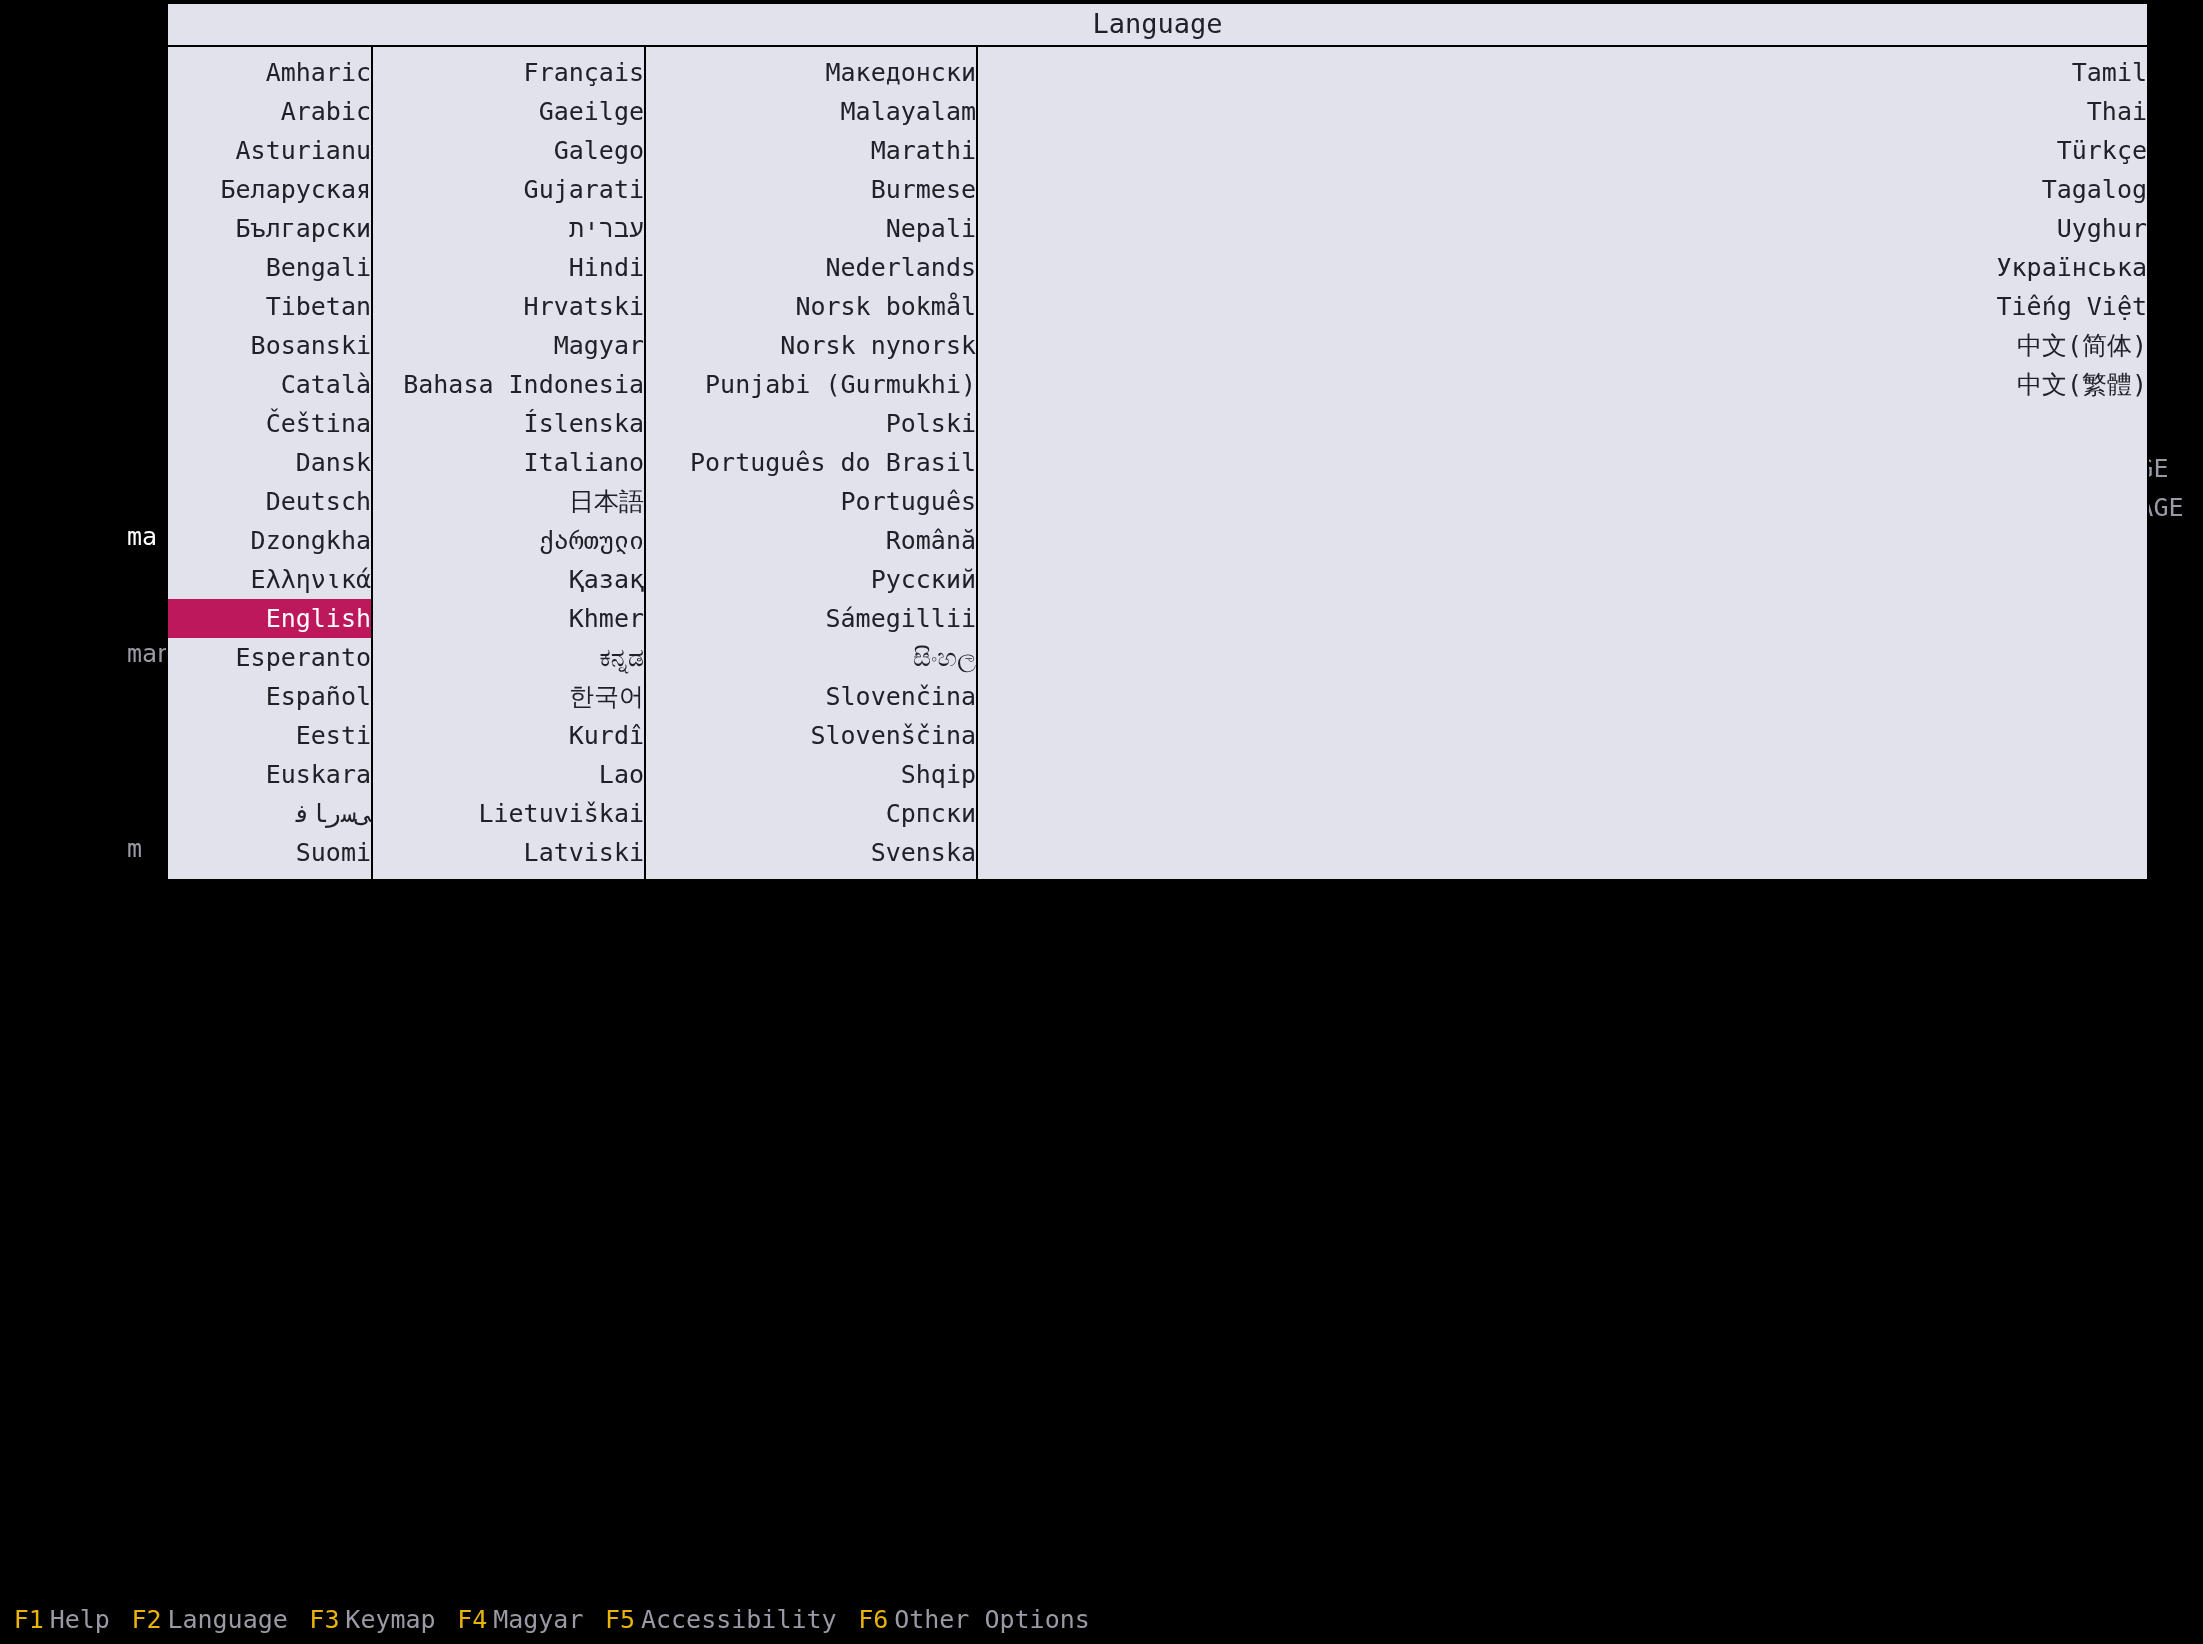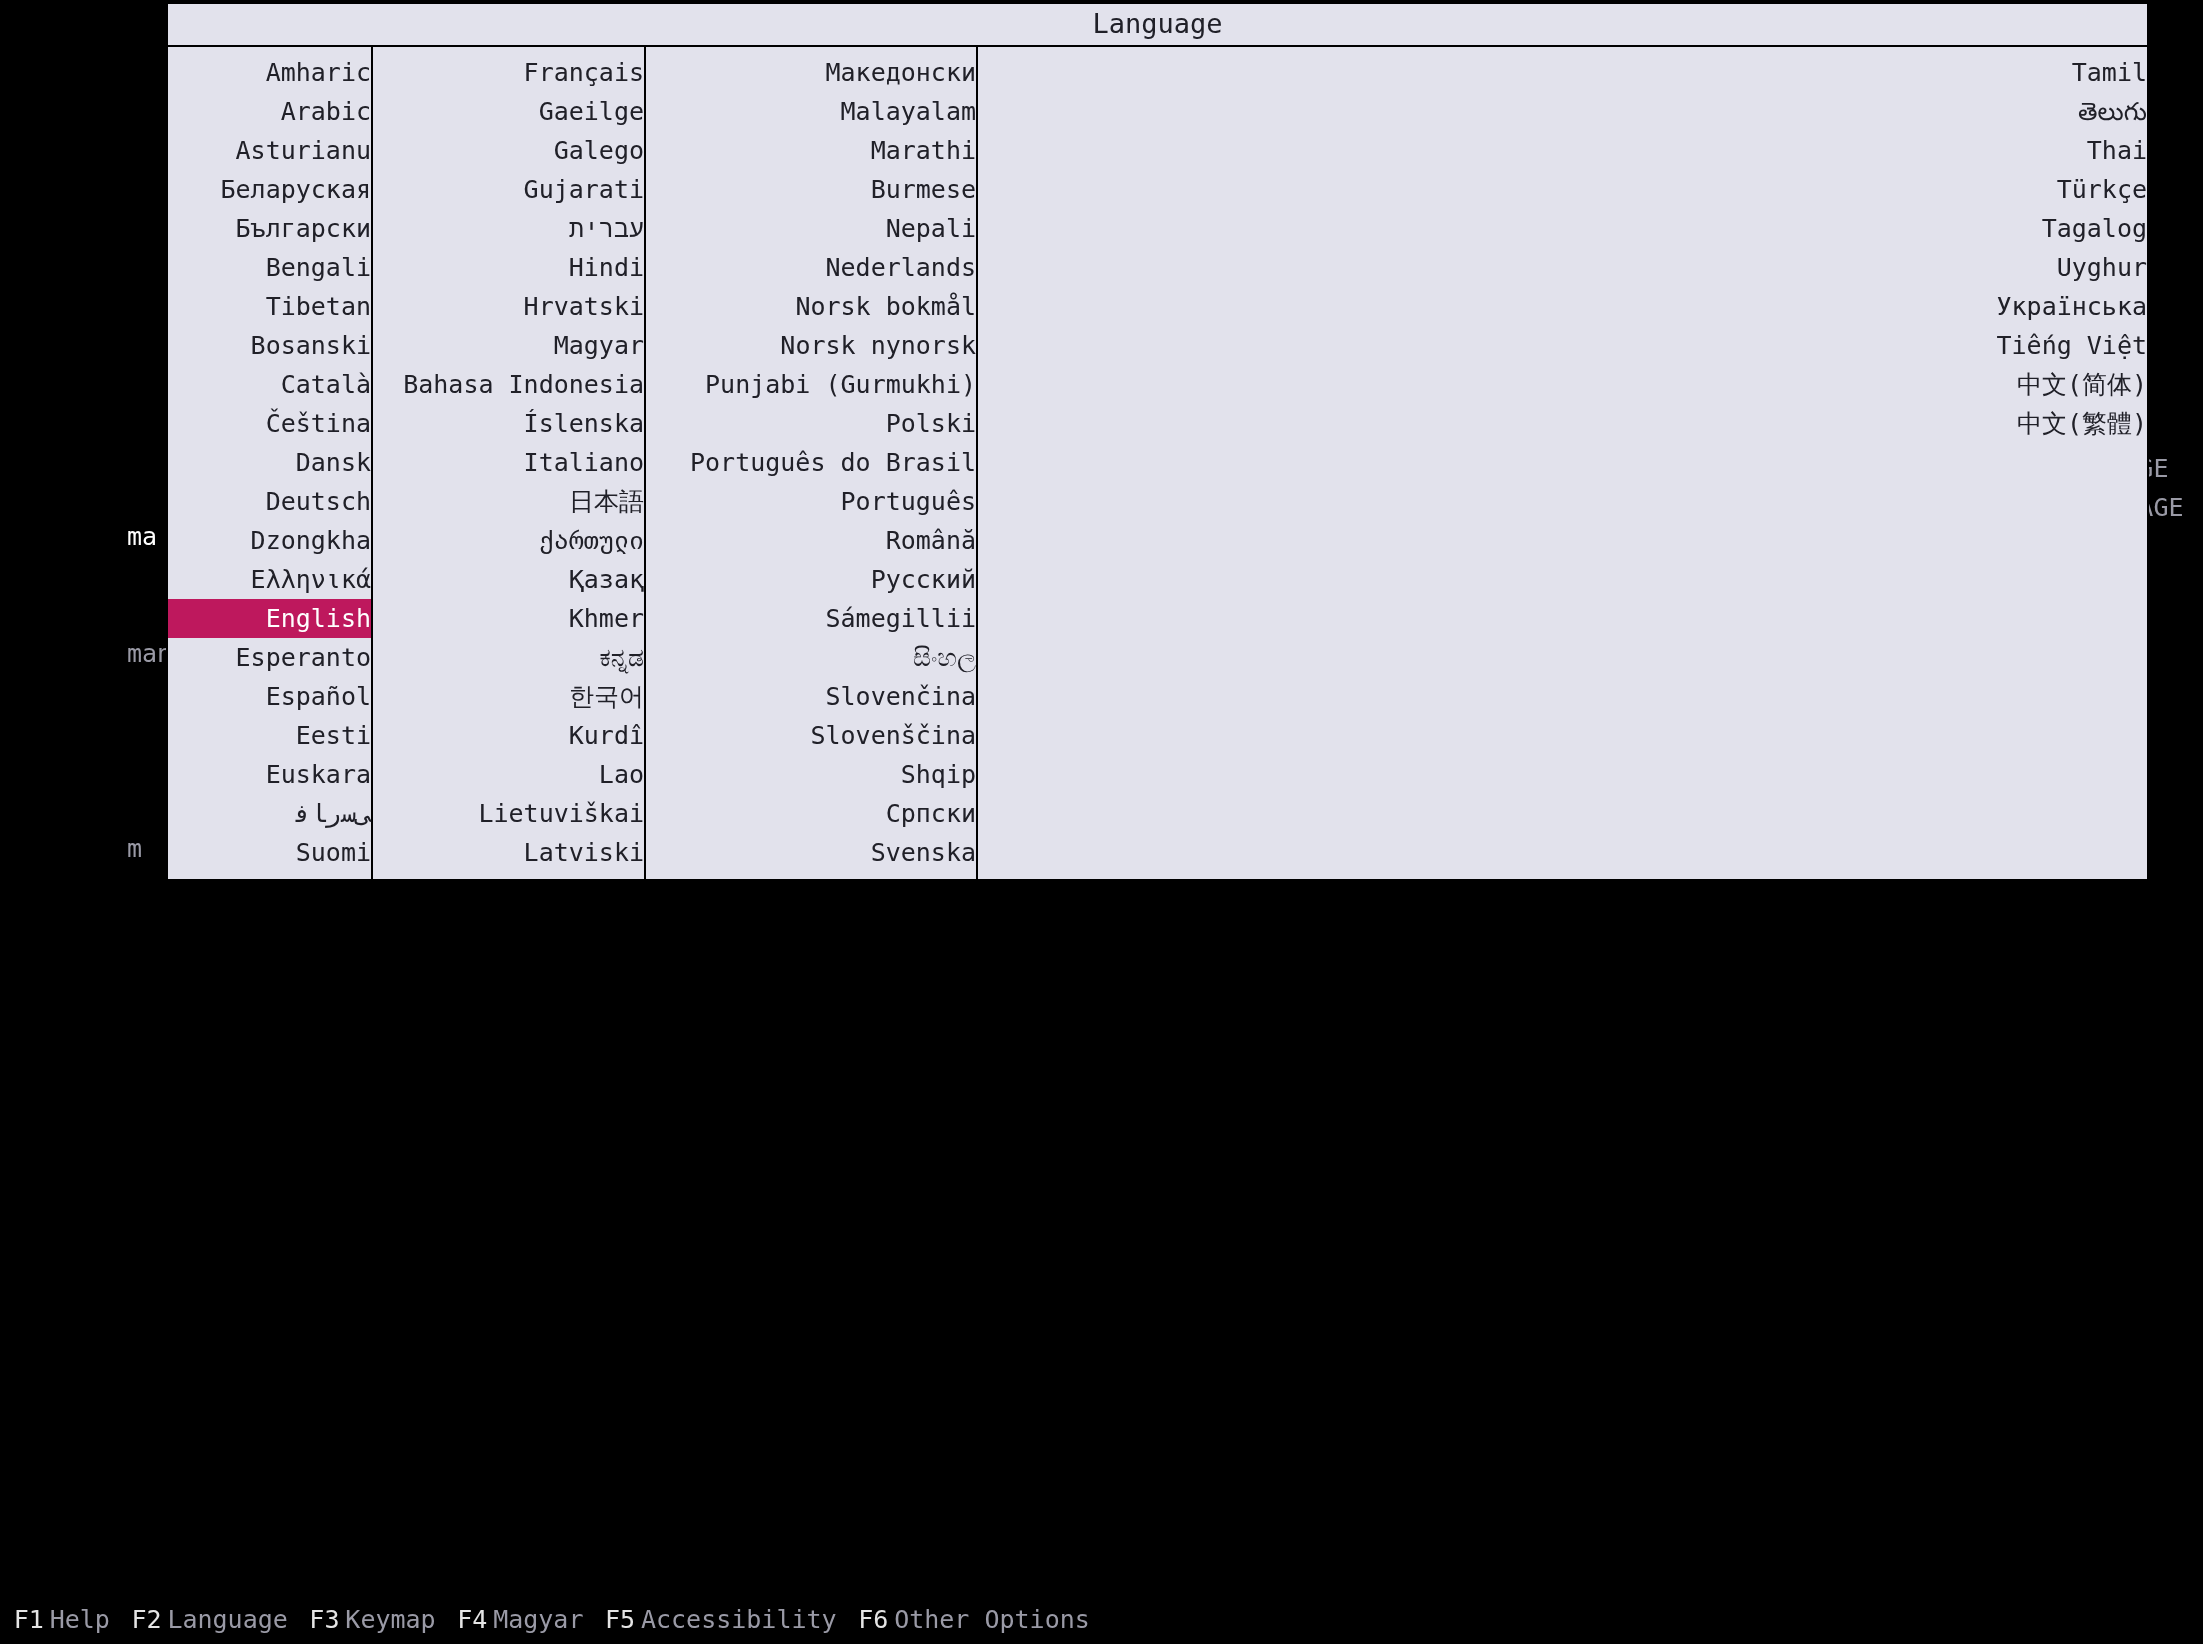--- a/index.html
+++ b/index.html
@@ -64,21 +64,21 @@
 
   
   .fbar {
     position: absolute;
     left: 0; right: 0;
     bottom: 5.9px;
     padding: 3.9px 13.7px;
     font-size: 25px;
     white-space: nowrap;
   }
-  .fbar .fk { color: #e5e5e5; margin-right: 5.9px; }
+  .fbar .fk { color: #eab308; margin-right: 5.9px; }
   .fbar .fl { color: #9a9aa6; margin-right: 21.5px; }
 </style>
 </head>
 <body>
 
 <div class="bg-lines">
   <div class="l hl">ma</div>
   <div class="l">man</div>
   <div class="l"></div>
   <div class="l">m</div>
@@ -159,21 +159,20 @@
         <div class="item">Sámegillii</div>
         <div class="item">සිංහල</div>
         <div class="item">Slovenčina</div>
         <div class="item">Slovenščina</div>
         <div class="item">Shqip</div>
         <div class="item">Српски</div>
         <div class="item">Svenska</div>
       </div>
       <div class="col">
         <div class="item">Tamil</div>
-        <div class="item">తెలుగు</div>
         <div class="item">Thai</div>
         <div class="item">Türkçe</div>
         <div class="item">Tagalog</div>
         <div class="item">Uyghur</div>
         <div class="item">Українська</div>
         <div class="item">Tiếng Việt</div>
         <div class="item">中文(简体)</div>
         <div class="item">中文(繁體)</div>
       </div>
     </div>

